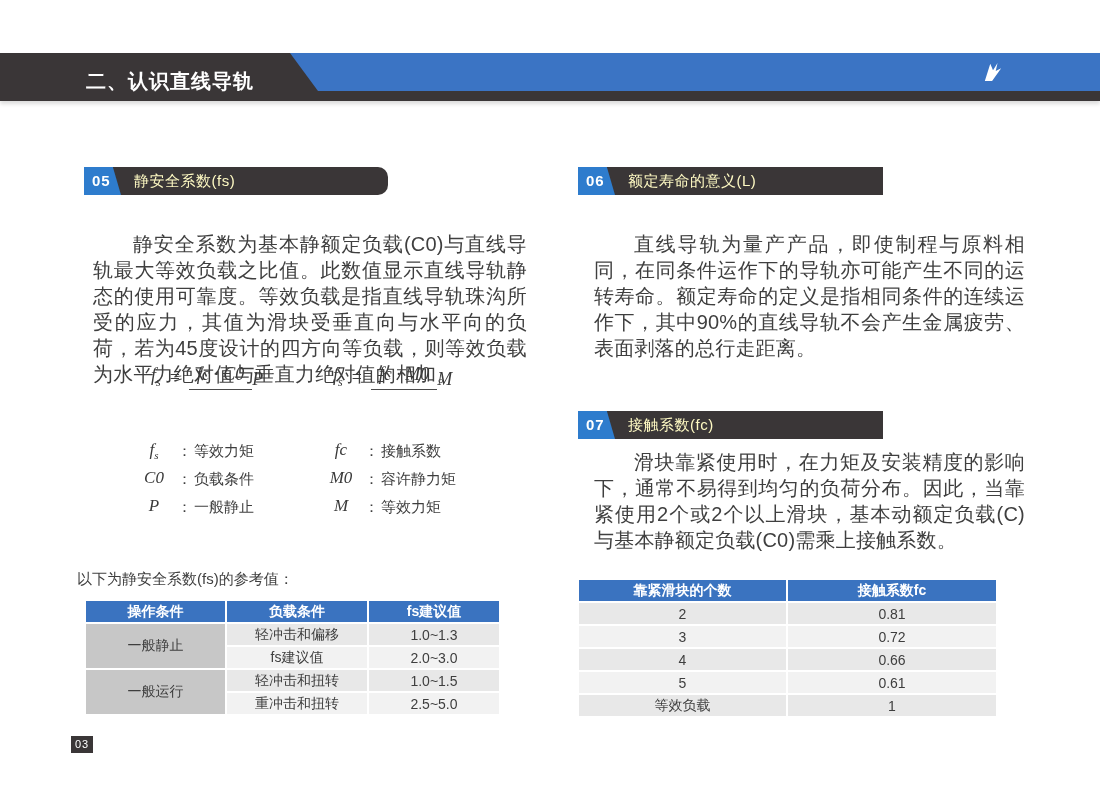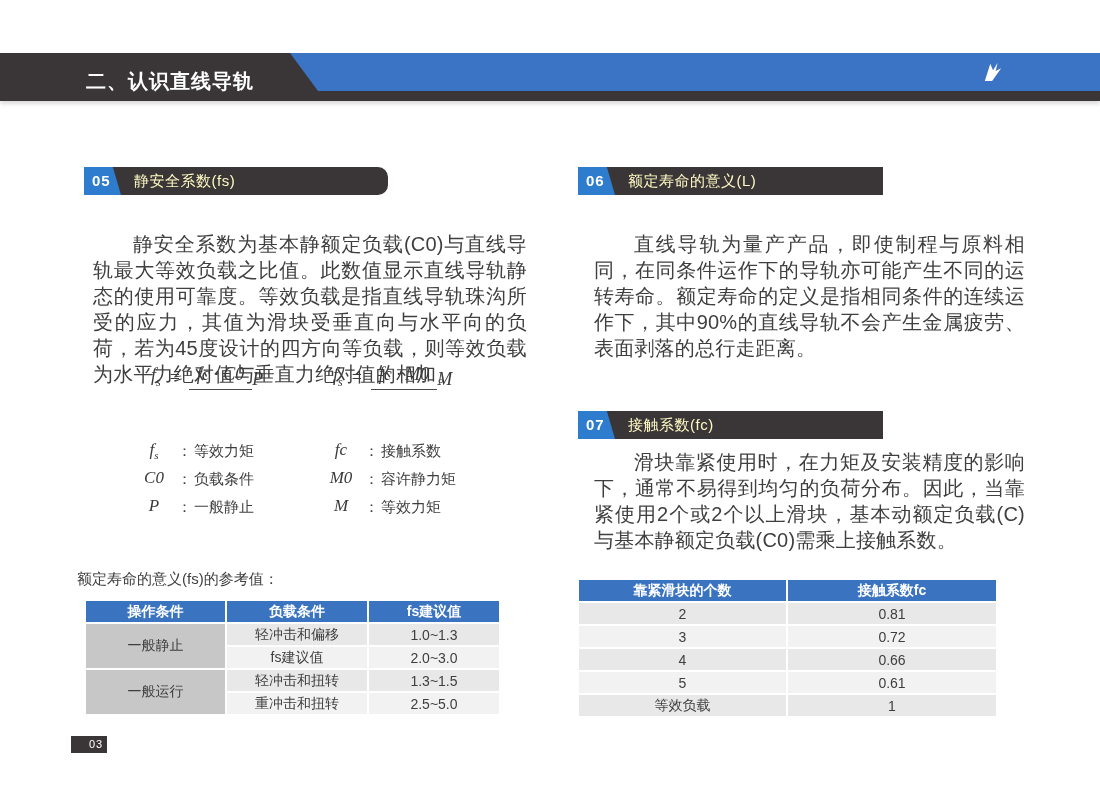--- a/index.html
+++ b/index.html
@@ -71,21 +71,21 @@
     height:21px;text-align:center;vertical-align:middle;font-size:14px;padding:0;
     font-weight:normal;
   }
   .dtable th{background:#3a73c0;color:#ffffff;font-weight:bold;}
   .cell-a{background:#e8e8e8;color:#3e3e3e;}
   .cell-b{background:#f2f2f2;color:#3e3e3e;}
   .cell-merge{background:#c7c7c7;color:#3e3e3e;}
   
   .pagenum{
     position:absolute;left:71px;top:736px;width:22px;height:17px;background:#3a3637;
-    color:#fff;font-size:11px;font-weight:normal;text-align:center;line-height:17px;letter-spacing:1px;padding-left:14px;
+    color:#fff;font-size:11px;font-weight:normal;text-align:center;line-height:17px;letter-spacing:1px;
   }
 </style>
 </head>
 <body>
 
 <div class="page">
 
   <div class="topbar">
     <div class="topbar-title">二、认识直线导轨</div>
     <div class="topbar-blue">
@@ -150,21 +150,21 @@
       <span class="def-colon">：</span>
       <span class="def-label">容许静力矩</span>
     </div>
     <div class="def-row">
       <span class="def-var"><span>M</span><sub></sub></span>
       <span class="def-colon">：</span>
       <span class="def-label">等效力矩</span>
     </div>
   </div>
 
-  <div class="caption" style="left:77px;top:570px;">额定寿命的意义(fs)的参考值：</div>
+  <div class="caption" style="left:77px;top:570px;">以下为静安全系数(fs)的参考值：</div>
 
   <table class="dtable" style="left:84px;top:599px;width:417px;">
     <colgroup>
         <col style="width:139px">
         <col style="width:140px">
         <col style="width:130px">
       </colgroup>
     <tbody>
         <tr>
       <th>操作条件</th>
@@ -176,21 +176,21 @@
       <td class="cell-a">轻冲击和偏移</td>
       <td class="cell-a">1.0~1.3</td>
     </tr>
     <tr>
       <td class="cell-b">fs建议值</td>
       <td class="cell-b">2.0~3.0</td>
     </tr>
     <tr>
       <td class="cell-merge" rowspan="2">一般运行</td>
       <td class="cell-a">轻冲击和扭转</td>
-      <td class="cell-a">1.3~1.5</td>
+      <td class="cell-a">1.0~1.5</td>
     </tr>
     <tr>
       <td class="cell-b">重冲击和扭转</td>
       <td class="cell-b">2.5~5.0</td>
     </tr>
   </tbody>
     </table>
 
   <div class="sec-header" style="left:578px;top:167px;width:305px;">
     <span class="sec-num">06</span>

